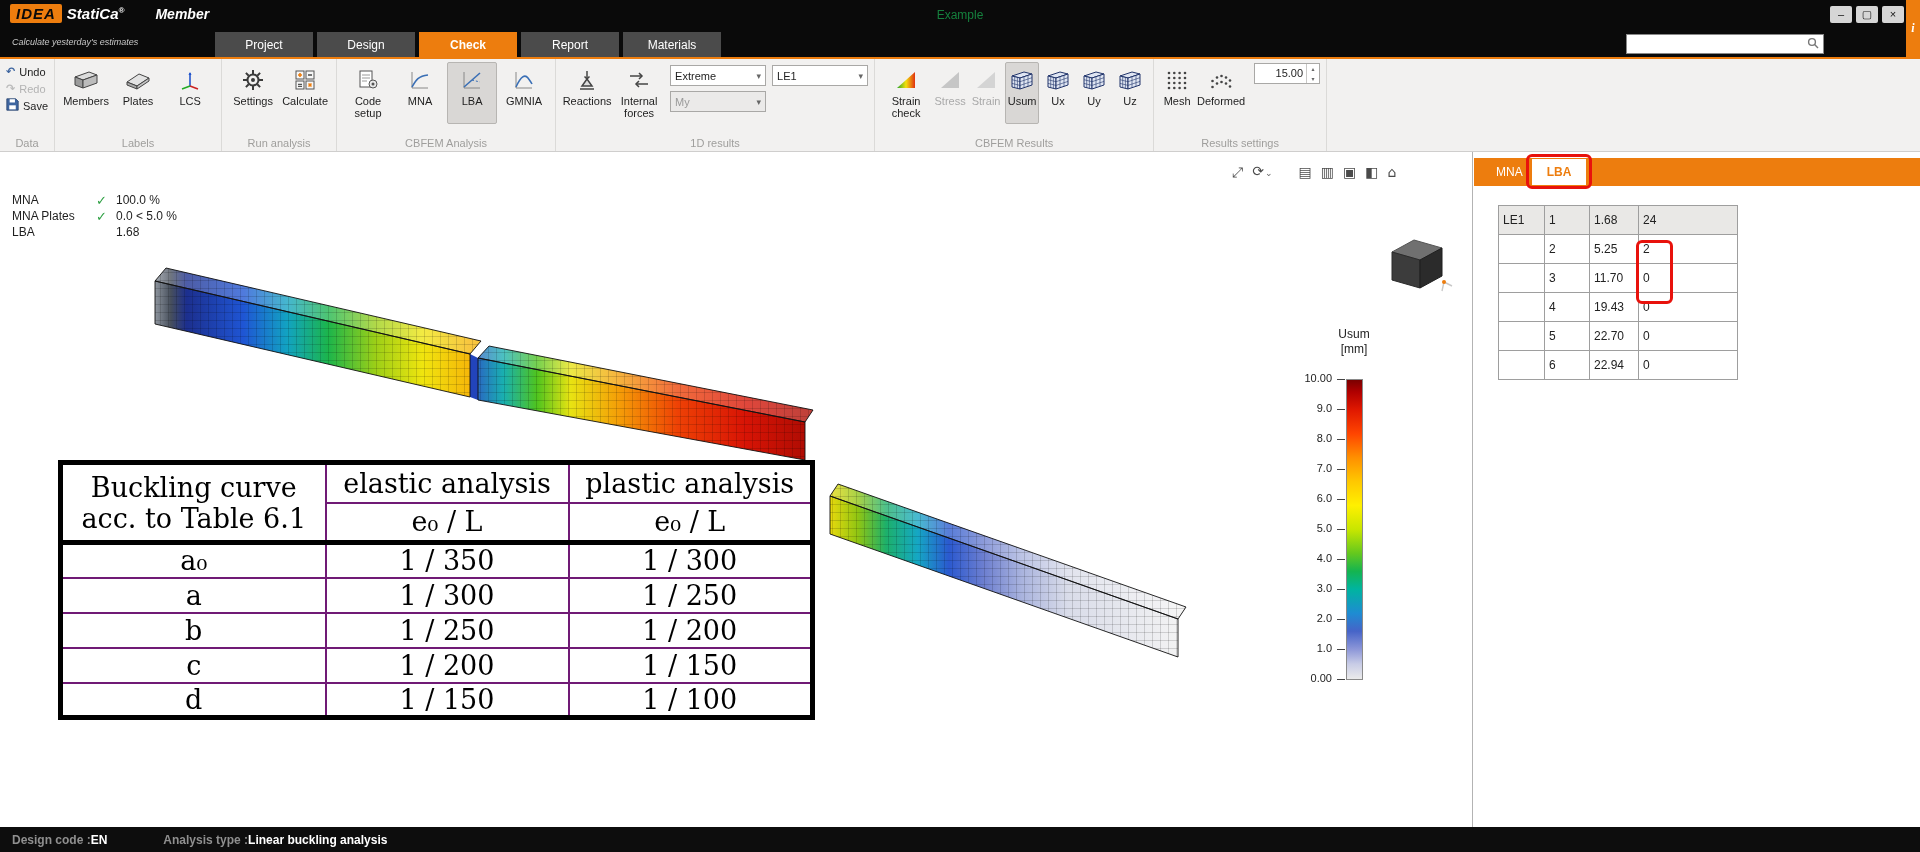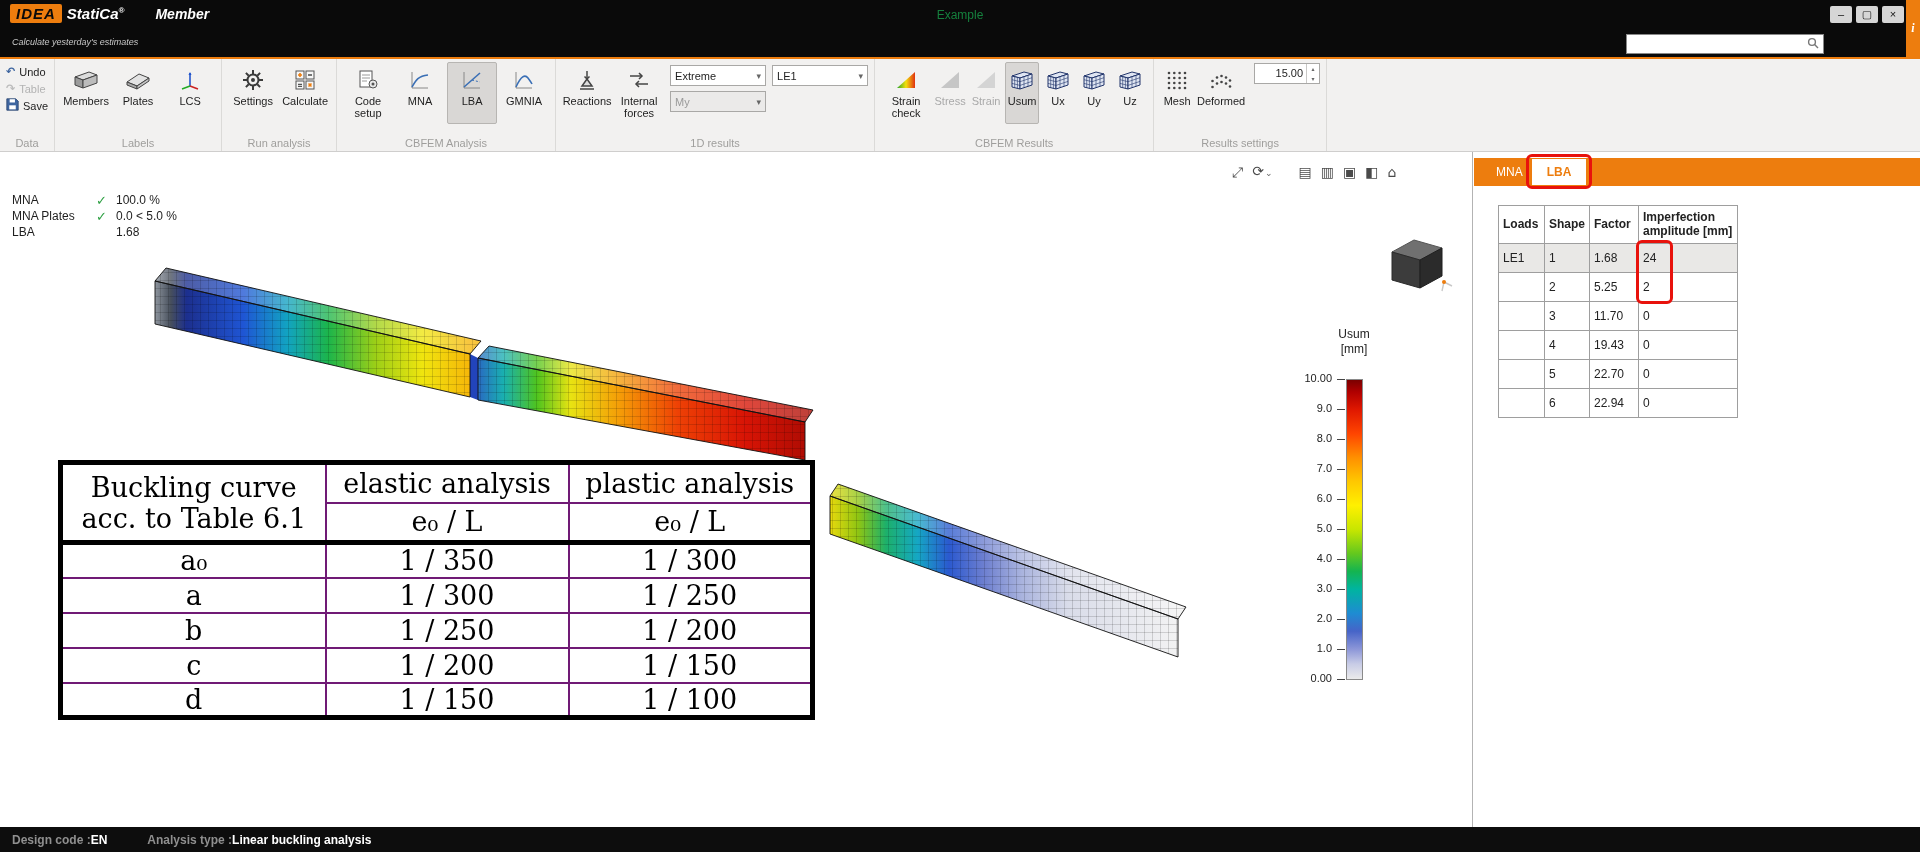--- a/index.html
+++ b/index.html
@@ -94,21 +94,21 @@
   .rtable th{font-weight:700;height:38px;line-height:1.15}
   .rtable td{height:29px}
   .rtable tr.selected td{background:#e9e8e6}
   .rp-annot-cells{position:absolute;left:162px;top:88px;width:37px;height:64px;border:3px solid #E8120C;border-radius:6px;z-index:4;pointer-events:none}
 
   
   .statusbar{position:absolute;top:827px;left:0;width:1920px;height:25px;background:#0d0d0d;display:flex;align-items:center;font-size:12px}
   .sb-label{color:#8f8f8f;font-weight:700}
   .sb-value{color:#fff;font-weight:700;margin-left:0}
   .sb-g1{margin-left:12px}
-  .sb-g2{margin-left:40px}
+  .sb-g2{margin-left:56px}
 </style>
 </head>
 <body>
 
 <div class="app">
 
   <div class="titlebar">
     <div class="logo">
       <span class="logo-idea">IDEA</span>
       <span class="logo-statica"><span>StatiCa</span><span class="logo-reg">®</span></span>
@@ -116,20 +116,27 @@
     </div>
     <div class="tagline">Calculate yesterday's estimates</div>
     <div class="doc-title">Example</div>
     <div class="win-controls">
       <div class="win-btn">–</div>
       <div class="win-btn">▢</div>
       <div class="win-btn">×</div>
     </div>
     <div class="info-btn">i</div>
 
+    <div class="nav-tabs">
+      <div class="nav-tab">Project</div>
+      <div class="nav-tab">Design</div>
+      <div class="nav-tab active">Check</div>
+      <div class="nav-tab">Report</div>
+      <div class="nav-tab">Materials</div>
+    </div>
 
     <div class="search">
       <input style="">
       <span>
         <svg width="12" height="12" viewBox="0 0 12 12" fill="none" stroke="#777" stroke-width="1.4">
             <circle cx="5" cy="5" r="3.4"></circle>
             <path d="M7.6 7.6L11 11"></path>
           </svg>
       </span>
     </div>
@@ -138,21 +145,21 @@
   <div class="ribbon">
 
     <div class="rgroup">
       <div class="rg-items small-col">
         <div class="small-row">
           <span class="undo-glyph"></span>
           <span>Undo</span>
         </div>
         <div class="small-row disabled">
           <span class="redo-glyph"></span>
-          <span>Table</span>
+          <span>Redo</span>
         </div>
         <div class="small-row">
           <span><svg width="13" height="13" viewBox="0 0 16 16">
                 <path d="M1 1h11l3 3v11H1z" fill="#3f66a0" stroke="#27436e"></path>
                 <rect x="4" y="9" width="8" height="5" fill="#fff"></rect>
                 <rect x="4.5" y="1.5" width="6.5" height="4" fill="#fff"></rect>
               </svg></span>
           <span>Save</span>
         </div>
       </div>
@@ -657,26 +664,20 @@
     <div class="rp-annot-tab"></div>
 
     <table class="rtable">
       <colgroup>
           <col style="width:46px">
           <col style="width:45px">
           <col style="width:49px">
           <col style="width:99px">
         </colgroup>
       <tbody>
-          <tr>
-        <th>Loads</th>
-        <th>Shape</th>
-        <th>Factor</th>
-        <th>Imperfection amplitude [mm]</th>
-      </tr>
       <tr class="selected">
         <td>LE1</td>
         <td>1</td>
         <td>1.68</td>
         <td>24</td>
       </tr>
       <tr>
         <td></td>
         <td>2</td>
         <td>5.25</td>

